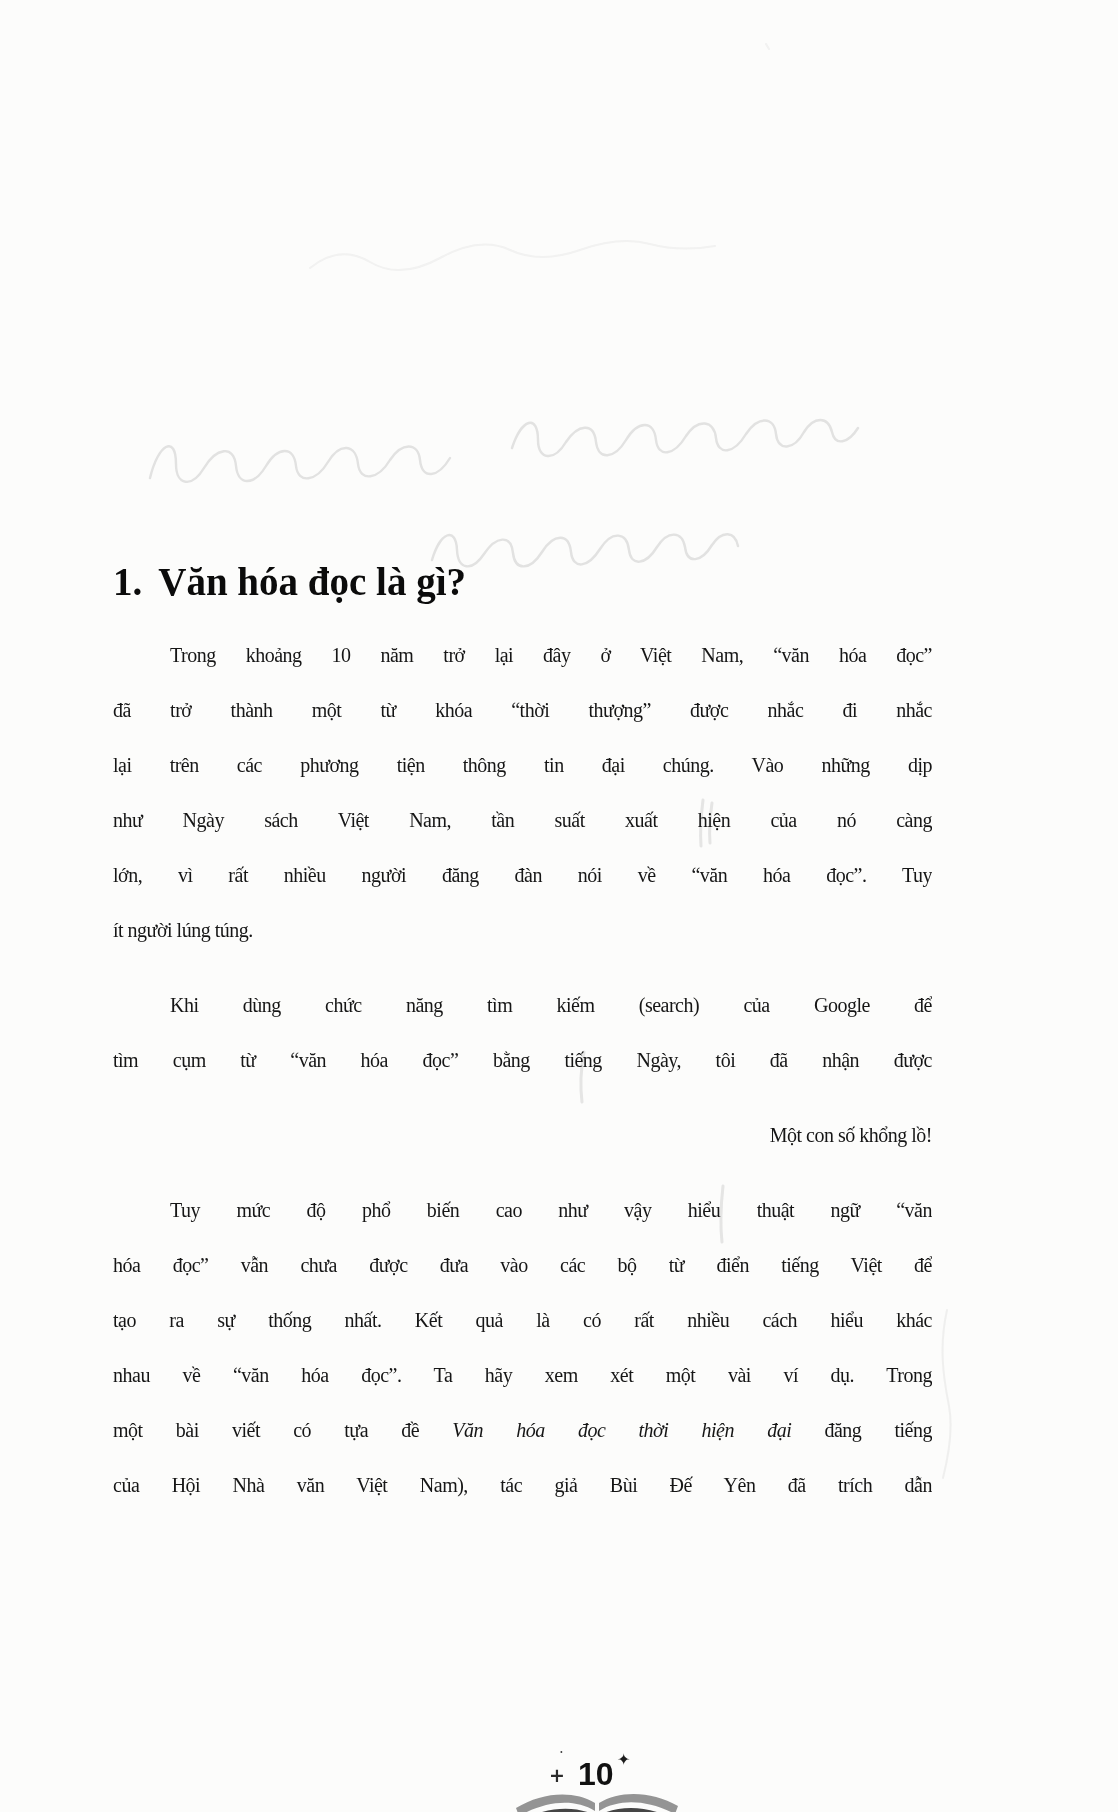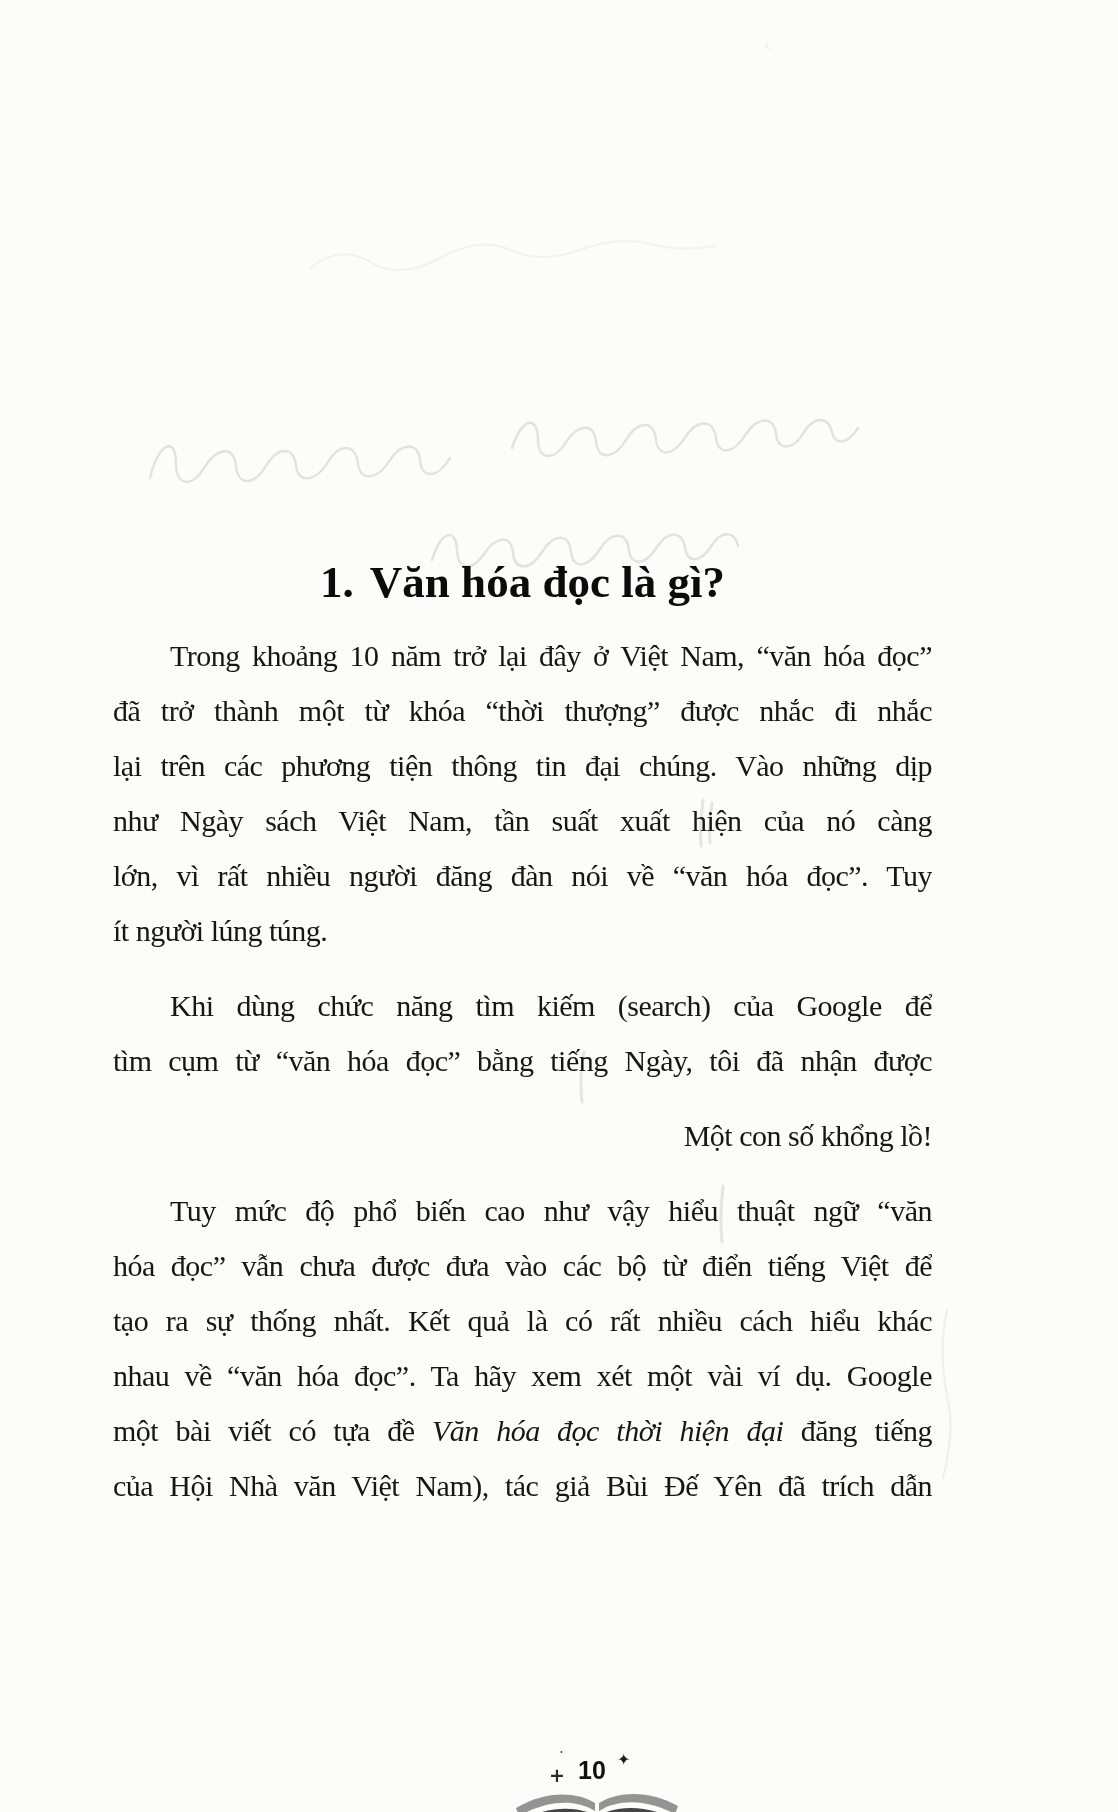--- a/index.html
+++ b/index.html
@@ -18,31 +18,30 @@
     filter:blur(0.7px);
   }
   
   .content{
     position:absolute;
     left:113px;top:558px;
     width:819px;
   }
   .heading{
     margin:0 0 22px 0;
-    font-size:45px;
+    font-size:39px;
     font-weight:bold;
     line-height:48px;
     color:#0b0b0b;
-    text-align:center;
   }
   .h-num{margin-right:16px;}
   .para{margin:0 0 20px 0;}
   .para:last-child{margin-bottom:0;}
   .line{
-    font-size:30px;
+    font-size:20px;
     line-height:55px;
     height:55px;
     letter-spacing:-0.5px;
     overflow:hidden;
     text-align:left;
   }
   .line.justify{
     text-align:justify;
     text-align-last:justify;
   }
@@ -50,21 +49,21 @@
   .it{font-style:italic;}
   
   .footer{
     position:absolute;left:0;top:1738px;
     width:1118px;height:74px;
   }
   .pagenum{
     position:absolute;left:578px;top:18px;
     font-family:"Liberation Sans", sans-serif;
     font-weight:bold;
-    font-size:25px;
+    font-size:32px;
     color:#111111;
   }
   .sp{position:absolute;font-family:"DejaVu Sans", sans-serif;}
   .sp.dot{left:559px;top:6px;font-size:15px;color:#4a4a4a;}
   .sp.plus{left:549px;top:26px;font-size:19px;font-weight:bold;color:#2b2b2b;}
   .sp.star{left:617px;top:12px;font-size:16px;color:#1c1c1c;}
   .book{position:absolute;left:512px;top:50px;}
 </style>
 </head>
 <body>
@@ -109,21 +108,21 @@
           <div class="line indent justify"><span>Khi dùng chức năng tìm kiếm (search) của Google để</span></div>
           <div class="line justify"><span>tìm cụm từ “văn hóa đọc” bằng tiếng Ngày, tôi đã nhận được</span></div>
         </div>
         <div class="para">
           <div class="line indent"><span>Một con số khổng lồ!</span></div>
         </div>
         <div class="para">
           <div class="line indent justify"><span>Tuy mức độ phổ biến cao như vậy hiểu thuật ngữ “văn</span></div>
           <div class="line justify"><span>hóa đọc” vẫn chưa được đưa vào các bộ từ điển tiếng Việt để</span></div>
           <div class="line justify"><span>tạo ra sự thống nhất. Kết quả là có rất nhiều cách hiểu khác</span></div>
-          <div class="line justify"><span>nhau về “văn hóa đọc”. Ta hãy xem xét một vài ví dụ. Google</span></div>
+          <div class="line justify"><span>nhau về “văn hóa đọc”. Ta hãy xem xét một vài ví dụ. Trong</span></div>
           <div class="line justify"><span>một bài viết có tựa đề </span><span class="it">Văn hóa đọc thời hiện đại</span><span> đăng tiếng</span></div>
           <div class="line justify"><span>của Hội Nhà văn Việt Nam), tác giả Bùi Đế Yên đã trích dẫn</span></div>
         </div>
       </div>
   </main>
 
   <footer class="footer">
     <span class="sp dot">·</span>
     <span class="sp plus">+</span>
     <span class="sp star">✦</span>

